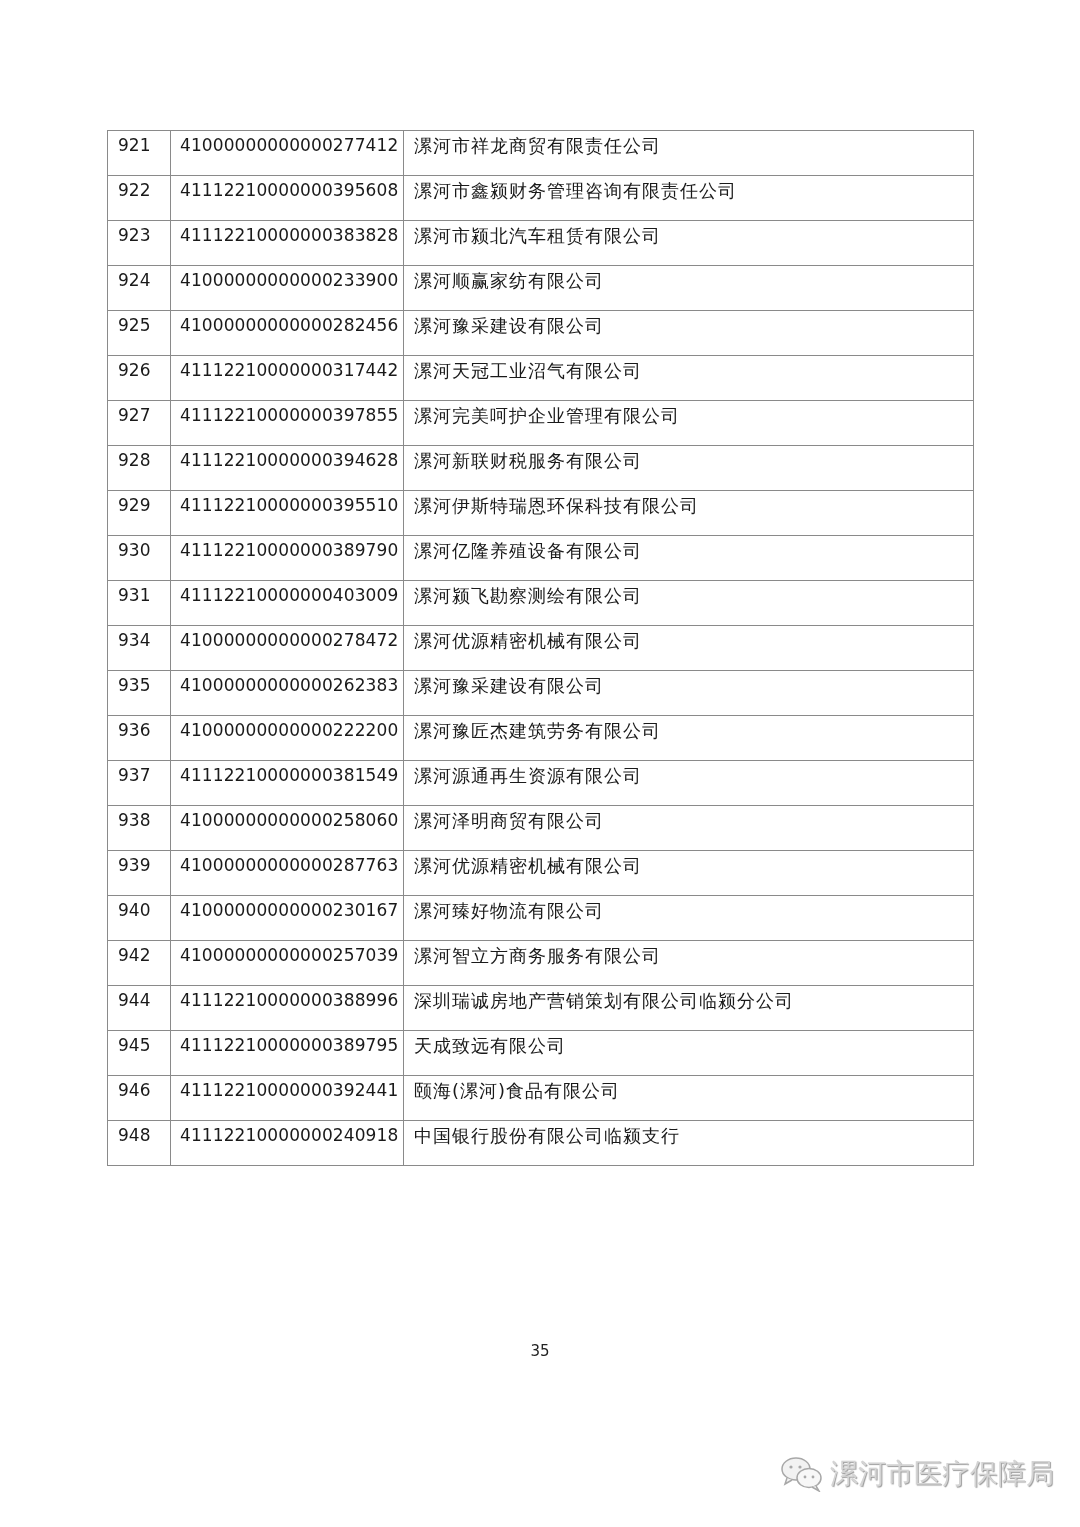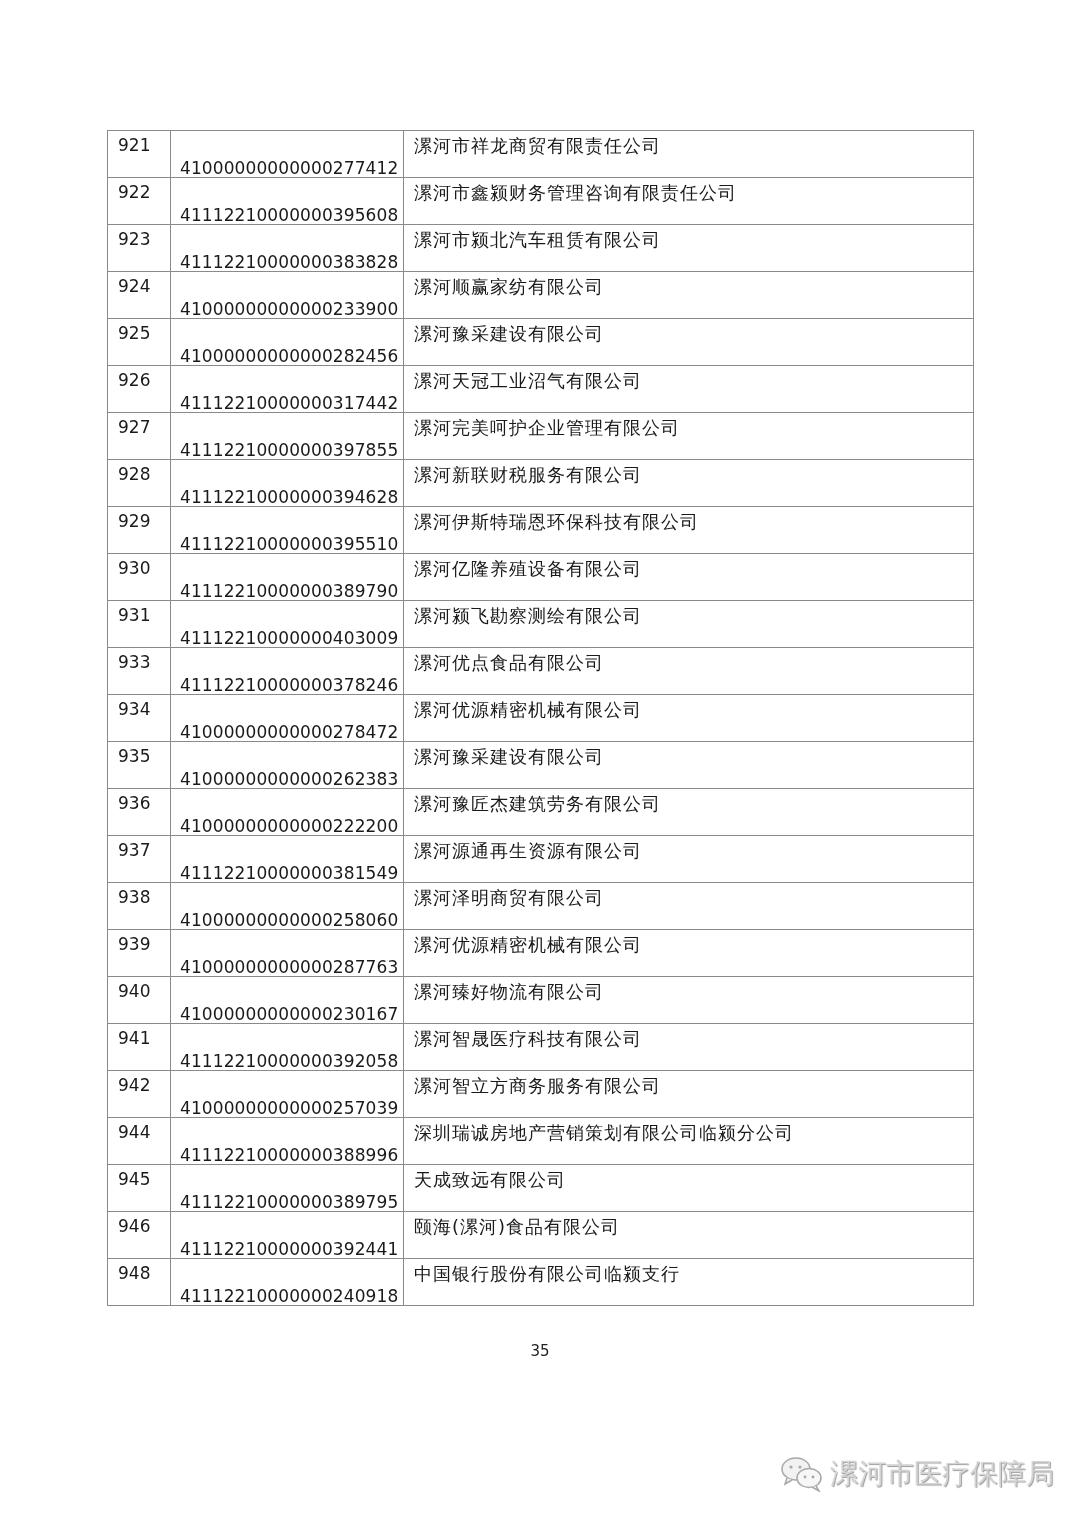--- a/index.html
+++ b/index.html
@@ -43,21 +43,21 @@
     td.col-idx { width: 62px; }
     td.col-code { width: 232px; }
     td.col-name { width: auto; }
     td.col-idx span,
     td.col-code span,
     td.col-name span {
       display: block;
       padding-top: 6px;
     }
     td.col-idx span { padding-left: 10px; }
-    td.col-code span { padding-left: 9px; letter-spacing: 0.1px; margin-top: 23px; }
+    td.col-code span { padding-left: 9px; letter-spacing: 0.1px; }
     td.col-name span { padding-left: 10px; font-size: 18px; letter-spacing: 1px; }
     .page-number {
       position: absolute;
       top: 1342px;
       left: 0;
       width: 1080px;
       text-align: center;
       font-size: 15px;
       color: #222;
     }
@@ -207,31 +207,20 @@
           </td>
       <td class="col-code">
             <span>41112210000000403009</span>
           </td>
       <td class="col-name">
             <span>漯河颍飞勘察测绘有限公司</span>
           </td>
     </tr>
 
 
-    <tr>
-      <td class="col-idx">
-            <span>933</span>
-          </td>
-      <td class="col-code">
-            <span>41112210000000378246</span>
-          </td>
-      <td class="col-name">
-            <span>漯河优点食品有限公司</span>
-          </td>
-    </tr>
 
     <tr>
       <td class="col-idx">
             <span>934</span>
           </td>
       <td class="col-code">
             <span>41000000000000278472</span>
           </td>
       <td class="col-name">
             <span>漯河优源精密机械有限公司</span>
@@ -303,31 +292,20 @@
             <span>940</span>
           </td>
       <td class="col-code">
             <span>41000000000000230167</span>
           </td>
       <td class="col-name">
             <span>漯河臻好物流有限公司</span>
           </td>
     </tr>
 
-    <tr>
-      <td class="col-idx">
-            <span>941</span>
-          </td>
-      <td class="col-code">
-            <span>41112210000000392058</span>
-          </td>
-      <td class="col-name">
-            <span>漯河智晟医疗科技有限公司</span>
-          </td>
-    </tr>
 
     <tr>
       <td class="col-idx">
             <span>942</span>
           </td>
       <td class="col-code">
             <span>41000000000000257039</span>
           </td>
       <td class="col-name">
             <span>漯河智立方商务服务有限公司</span>

